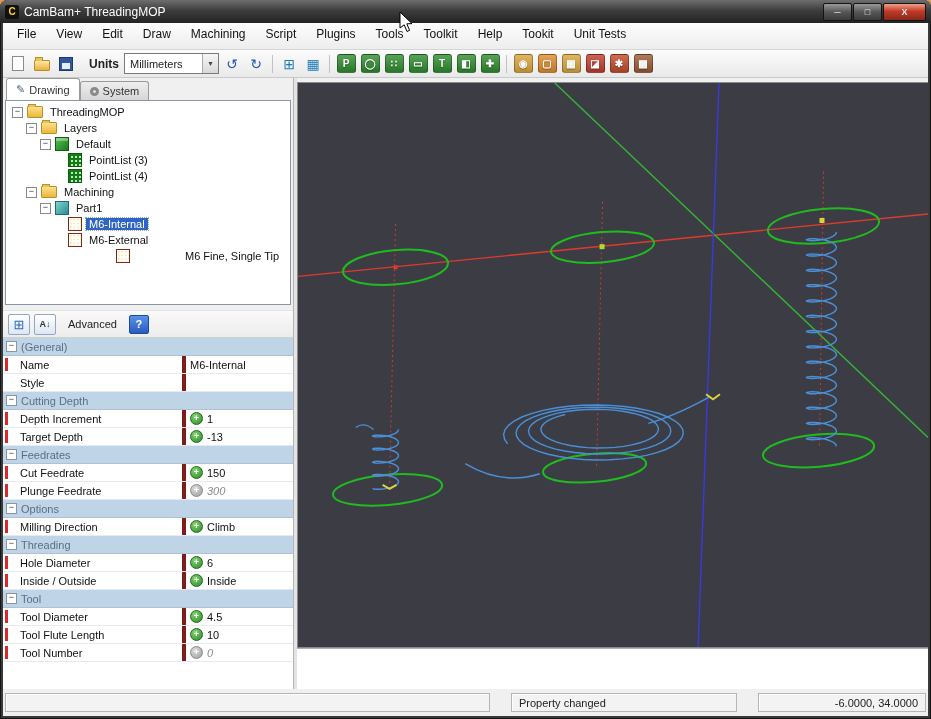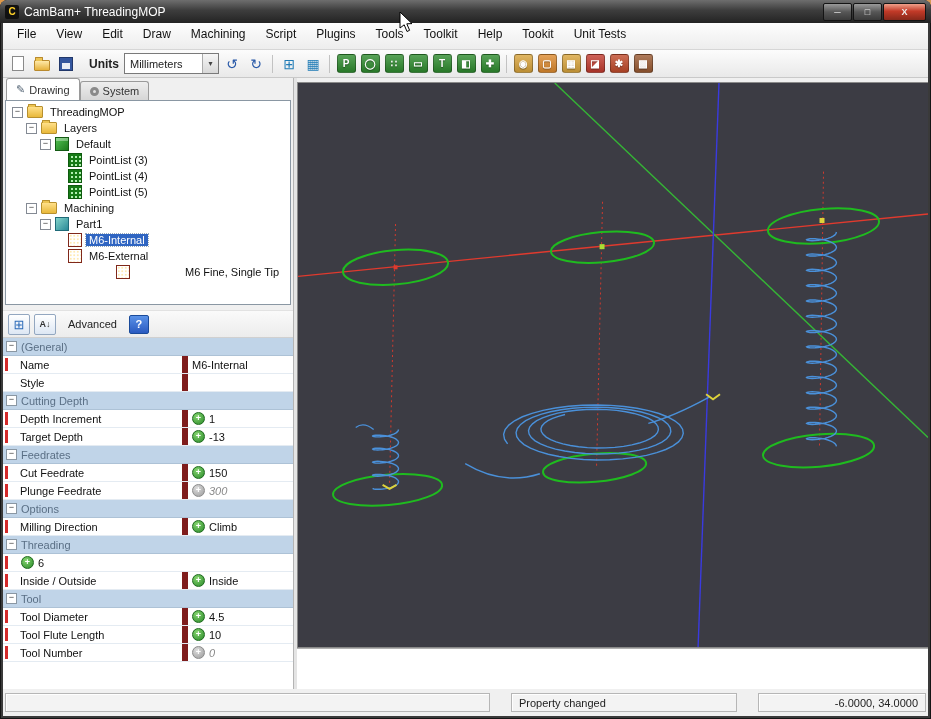--- a/index.html
+++ b/index.html
@@ -75,21 +75,21 @@
   .ptb-advanced{font-size:11px;margin:0 8px;color:#222}
   .ptb-help{width:18px;height:17px;border-radius:2px;border:1px solid #1a4a9a;background:linear-gradient(#5a92e8,#2a5ac0);
     color:#fff;font-weight:bold;font-size:11px;display:flex;align-items:center;justify-content:center;flex:none}
   
   .pgrid{flex:1;background:#fff;overflow:hidden;min-height:0}
   .prow{display:flex;align-items:center;height:17px;font-size:11px;border-bottom:1px solid #e4ebf2;color:#111}
   .prow.cat{background:#c0d4e8;color:#5a6f85;border-bottom:1px solid #adc2d6}
   .cat-box{width:9px;height:9px;background:#fff;border:1px solid #8a97a3;font-size:9px;line-height:7px;text-align:center;margin:0 4px 0 3px;color:#333;flex:none;box-sizing:content-box}
   .vgut{width:14px;align-self:stretch;position:relative;flex:none}
   .vgut.mod::before{content:"";position:absolute;left:2px;top:2px;bottom:2px;width:3px;background:#d42a2a}
-  .plabel{width:162px;flex:none;border-right:6px solid #7f1d1d;padding-left:3px;overflow:hidden;white-space:nowrap;align-self:stretch;display:flex;align-items:center}
+  .plabel{width:162px;flex:none;border-right:4px solid #7f1d1d;padding-left:3px;overflow:hidden;white-space:nowrap;align-self:stretch;display:flex;align-items:center}
   .pvalcell{flex:1;display:flex;align-items:center;gap:4px;padding-left:4px;overflow:hidden}
   .plus{width:11px;height:11px;border-radius:50%;color:#fff;font-size:9px;line-height:11px;text-align:center;flex:none;font-weight:bold}
   .plus.green{background:radial-gradient(circle at 35% 30%,#84d46e,#2a8a2a);border:1px solid #1d6a1d;box-sizing:content-box}
   .plus.gray{background:radial-gradient(circle at 35% 30%,#dcdcdc,#9c9c9c);border:1px solid #8a8a8a;box-sizing:content-box}
   .pval{white-space:nowrap}
   .pval.italic{font-style:italic;color:#8a8a8a}
   
   .vcol{flex:1;display:flex;flex-direction:column;min-width:0;background:#f0f0f0}
   .vgap{height:4px;flex:none}
   .viewport{flex:1;background:#3c3c44;border:1px solid #8a8a8a;border-right:none;position:relative;min-height:0}
@@ -235,25 +235,20 @@
             <div class="trow" style="padding-left: 48px;">
               <span class="tspace"></span>
               <span class="ti ti-points"></span>
               <span class="tlabel">PointList (3)</span>
             </div>
             <div class="trow" style="padding-left: 48px;">
               <span class="tspace"></span>
               <span class="ti ti-points"></span>
               <span class="tlabel">PointList (4)</span>
             </div>
-            <div class="trow" style="padding-left: 48px;">
-              <span class="tspace"></span>
-              <span class="ti ti-points"></span>
-              <span class="tlabel">PointList (5)</span>
-            </div>
             <div class="trow" style="padding-left: 20px;">
               <span class="expbox">−</span>
               <span class="ti ti-folder"></span>
               <span class="tlabel">Machining</span>
             </div>
             <div class="trow" style="padding-left: 34px;">
               <span class="expbox">−</span>
               <span class="ti ti-part"></span>
               <span class="tlabel">Part1</span>
             </div>
@@ -349,20 +344,21 @@
                 <span class="plus green">+</span>
                 <span class="pval">Climb</span>
               </div>
             </div>
             <div class="prow cat">
               <span class="cat-box">−</span>
               <span>Threading</span>
             </div>
             <div class="prow">
               <div class="vgut mod"></div>
+              <div class="plabel">Hole Diameter</div>
               <div class="pvalcell">
                 <span class="plus green">+</span>
                 <span class="pval">6</span>
               </div>
             </div>
             <div class="prow">
               <div class="vgut mod"></div>
               <div class="plabel">Inside / Outside</div>
               <div class="pvalcell">
                 <span class="plus green">+</span>

